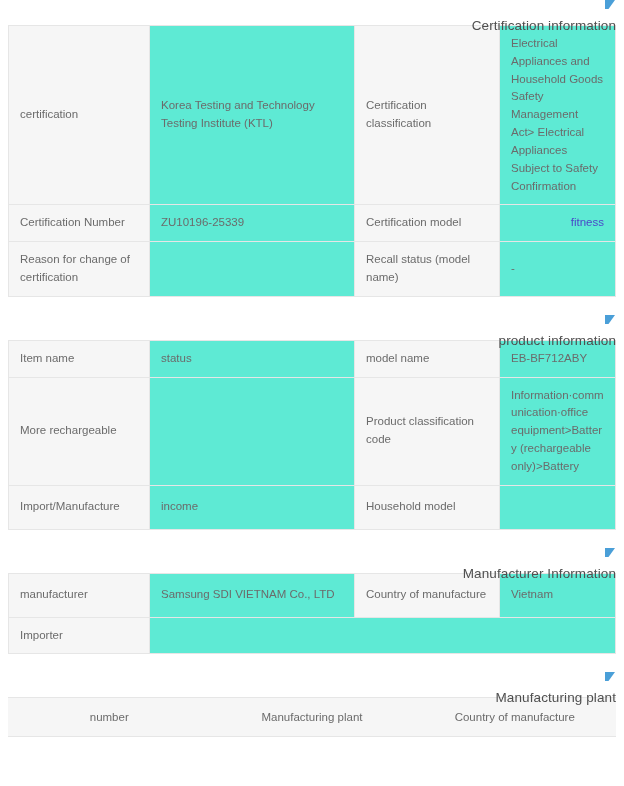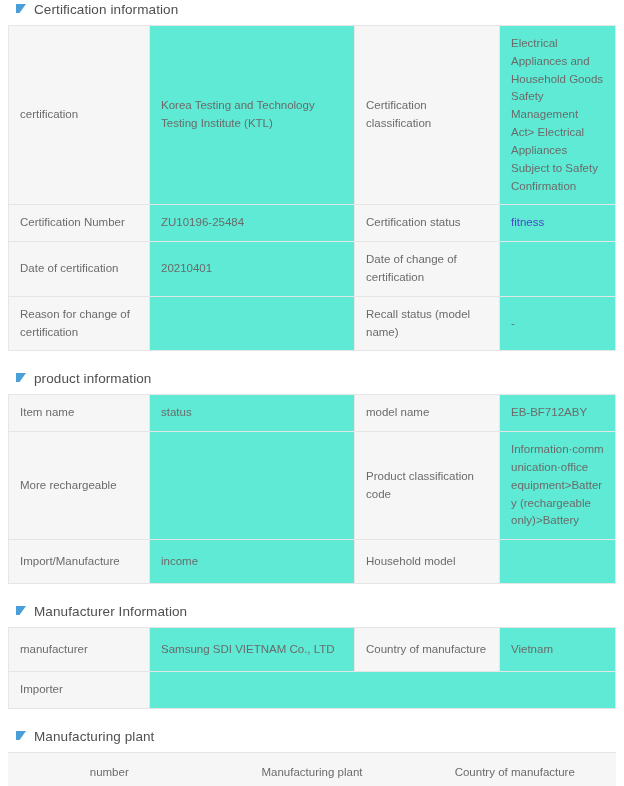--- a/index.html
+++ b/index.html
@@ -15,24 +15,25 @@
     overflow: hidden;
   }
   .page {
     width: 624px;
     box-sizing: border-box;
     padding: 0 8px;
   }
   
   .section-head {
     display: flex;
-    align-items: center;
+    align-items: flex-end;
     gap: 7px;
-    margin: 0 0 7px 8px;
+    margin: 0 0 7px 20px;
     height: 18px;
+    flex-direction: column;
   }
   .flag-icon {
     display: inline-block;
     width: 11px;
     height: 11px;
     position: relative;
     flex: 0 0 auto;
   }
   .flag-icon svg { display: block; }
   .section-title {
@@ -67,21 +68,21 @@
     background: #f6f6f6;
     color: #6b6b6b;
   }
   table.info td.value {
     background: #5eead4;
   }
   td.value a.link {
     color: #4a49c8;
     text-decoration: none;
     display: block;
-    text-align: left;
+    text-align: right;
   }
   .tall td { height: 70px; }
 
   
   table.list {
     width: 608px;
     border-collapse: collapse;
     table-layout: fixed;
     font-size: 11.5px;
   }
@@ -114,31 +115,25 @@
     <table class="info">
       <tbody>
         <tr class="tall">
           <td class="label" style="width:118px">certification</td>
           <td class="value" style="width:182px">Korea Testing and Technology Testing Institute (KTL)</td>
           <td class="label" style="width:122px">Certification classification</td>
           <td class="value">Electrical Appliances and Household Goods Safety Management Act&gt; Electrical Appliances Subject to Safety Confirmation</td>
         </tr>
         <tr>
           <td class="label">Certification Number</td>
-          <td class="value">ZU10196-25484</td>
-          <td class="label">Certification status</td>
+          <td class="value">ZU10196-25339</td>
+          <td class="label">Certification model</td>
           <td class="value">
             <a class="link" href="#">fitness</a>
           </td>
-        </tr>
-        <tr>
-          <td class="label">Date of certification</td>
-          <td class="value">20210401</td>
-          <td class="label">Date of change of certification</td>
-          <td class="value"></td>
         </tr>
         <tr>
           <td class="label">Reason for change of certification</td>
           <td class="value"></td>
           <td class="label">Recall status (model name)</td>
           <td class="value">-</td>
         </tr>
       </tbody>
     </table>
   </div>

